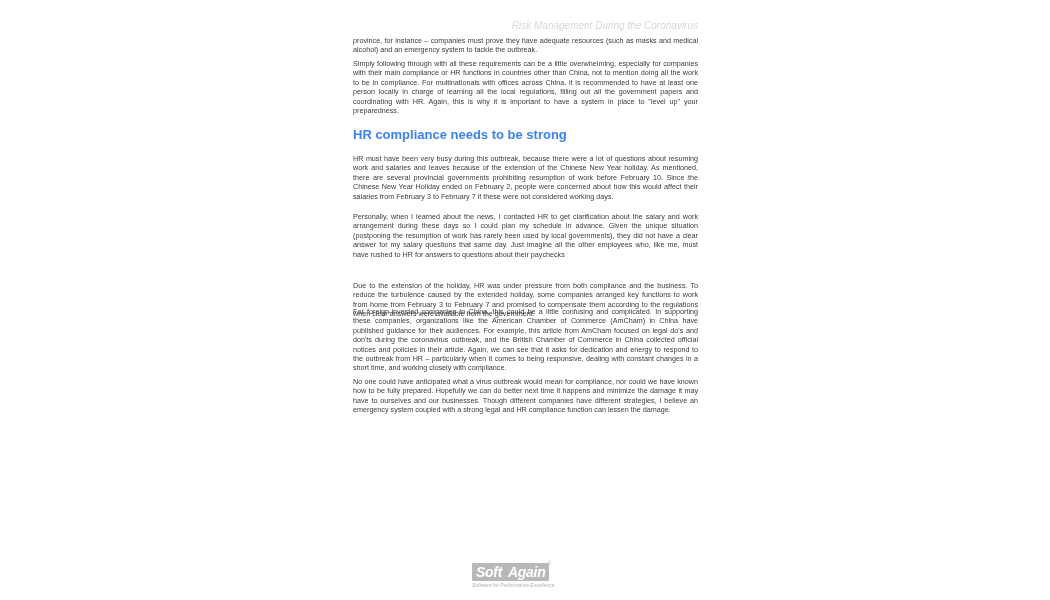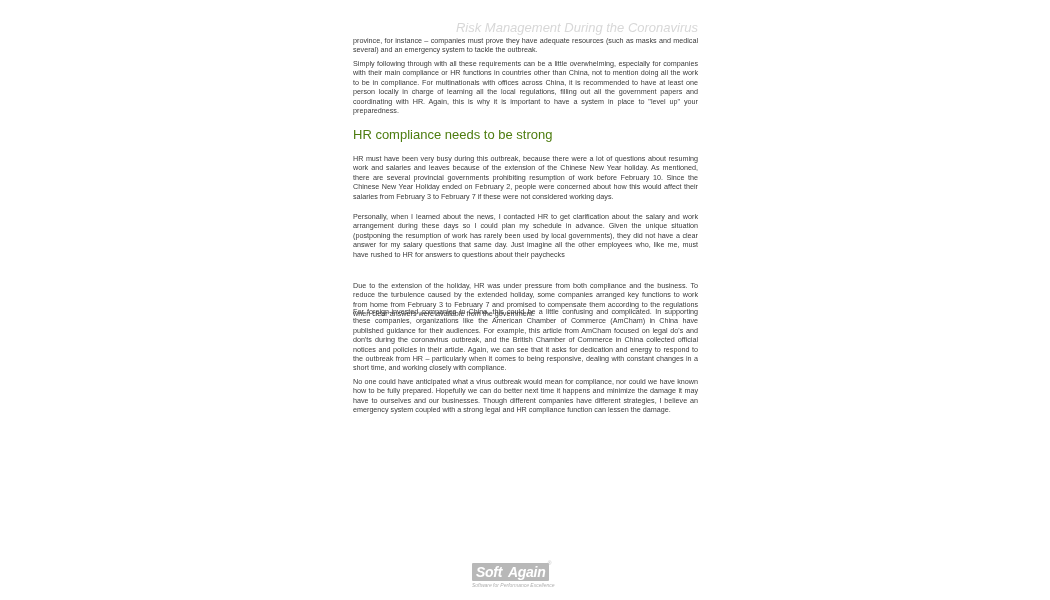--- a/index.html
+++ b/index.html
@@ -1,33 +1,33 @@
 <!DOCTYPE html>
 <html><head>
 <meta charset="utf-8">
 <style>
   html, body { margin:0; padding:0; }
   body { width:1050px; height:600px; background:#ffffff; position:relative; overflow:hidden; font-family:"Liberation Sans", sans-serif; }
   .page { position:absolute; left:353px; top:0; width:345px; }
-  .running-header { position:absolute; right:0; top:20px; font-size:13px; color:#d8d8d8; font-style:italic; white-space:nowrap; }
+  .running-header { position:absolute; right:0; top:20px; font-size:10px; color:#d8d8d8; font-style:italic; white-space:nowrap; }
   .p { font-size:7.2px; line-height:9.4px; color:#3a3a3a; text-align:justify; margin:0; position:absolute; left:0; width:345px; }
-  .h2 { position:absolute; left:0; top:127px; font-size:13px; font-weight:normal; color:#4d7c0f; margin:0; }
+  .h2 { position:absolute; left:0; top:127px; font-size:13px; font-weight:bold; color:#3b82f6; margin:0; }
   .logo { position:absolute; left:472px; top:563px; width:105px; }
   .logo-box { background:#b8b8b8; color:#fff; font-weight:bold; font-style:italic; font-size:14px; padding:1px 4px; display:inline-flex; gap:6px; border-radius:1px; }
   .logo-box span { letter-spacing:-0.3px; }
   .logo-tag { font-size:5px; color:#b0b0b0; font-style:italic; margin-top:1px; }
   .logo-reg { position:absolute; right:-2px; top:-3px; font-size:5px; color:#c0c0c0; }
 </style>
 </head>
 <body>
 
 <div class="page">
   <div class="running-header">Risk Management During the Coronavirus</div>
 
-  <p class="p" style="top:36px;">province, for instance – companies must prove they have adequate resources (such as masks and medical several) and an emergency system to tackle the outbreak.</p>
+  <p class="p" style="top:36px;">province, for instance – companies must prove they have adequate resources (such as masks and medical alcohol) and an emergency system to tackle the outbreak.</p>
   <p class="p" style="top:59px;">Simply following through with all these requirements can be a little overwhelming, especially for companies with their main compliance or HR functions in countries other than China, not to mention doing all the work to be in compliance. For multinationals with offices across China, it is recommended to have at least one person locally in charge of learning all the local regulations, filling out all the government papers and coordinating with HR. Again, this is why it is important to have a system in place to "level up" your preparedness.</p>
 
   <h2 class="h2">HR compliance needs to be strong</h2>
 
   <p class="p" style="top:154px;">HR must have been very busy during this outbreak, because there were a lot of questions about resuming work and salaries and leaves because of the extension of the Chinese New Year holiday. As mentioned, there are several provincial governments prohibiting resumption of work before February 10. Since the Chinese New Year Holiday ended on February 2, people were concerned about how this would affect their salaries from February 3 to February 7 if these were not considered working days.</p>
   <p class="p" style="top:212px;">Personally, when I learned about the news, I contacted HR to get clarification about the salary and work arrangement during these days so I could plan my schedule in advance. Given the unique situation (postponing the resumption of work has rarely been used by local governments), they did not have a clear answer for my salary questions that same day. Just imagine all the other employees who, like me, must have rushed to HR for answers to questions about their paychecks</p>
   <p class="p" style="top:281px;">Due to the extension of the holiday, HR was under pressure from both compliance and the business. To reduce the turbulence caused by the extended holiday, some companies arranged key functions to work from home from February 3 to February 7 and promised to compensate them according to the regulations when clear answers were available from the government.</p>
   <p class="p" style="top:307px;">For foreign-invested companies in China, this could be a little confusing and complicated. In supporting these companies, organizations like the American Chamber of Commerce (AmCham) in China have published guidance for their audiences. For example, this article from AmCham focused on legal do's and don'ts during the coronavirus outbreak, and the British Chamber of Commerce in China collected official notices and policies in their article. Again, we can see that it asks for dedication and energy to respond to the outbreak from HR – particularly when it comes to being responsive, dealing with constant changes in a short time, and working closely with compliance.</p>
   <p class="p" style="top:377px;">No one could have anticipated what a virus outbreak would mean for compliance, nor could we have known how to be fully prepared. Hopefully we can do better next time it happens and minimize the damage it may have to ourselves and our businesses. Though different companies have different strategies, I believe an emergency system coupled with a strong legal and HR compliance function can lessen the damage.</p>
 </div>

